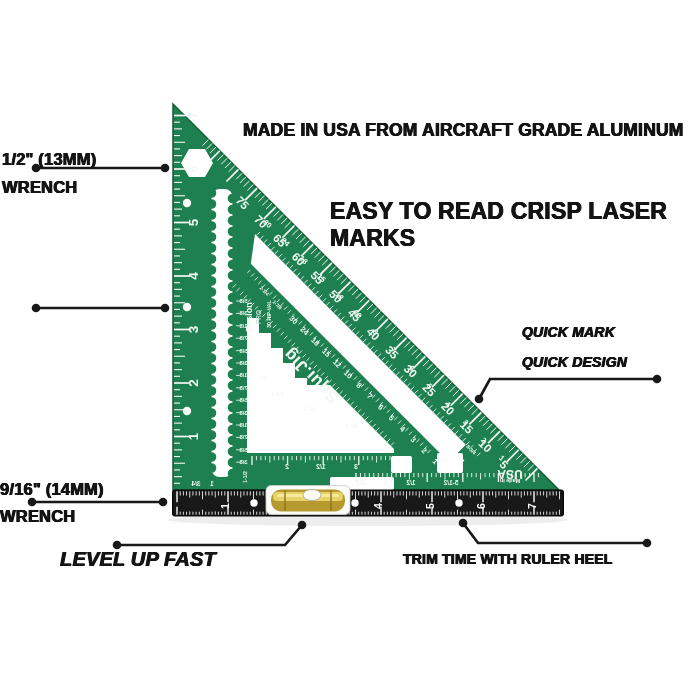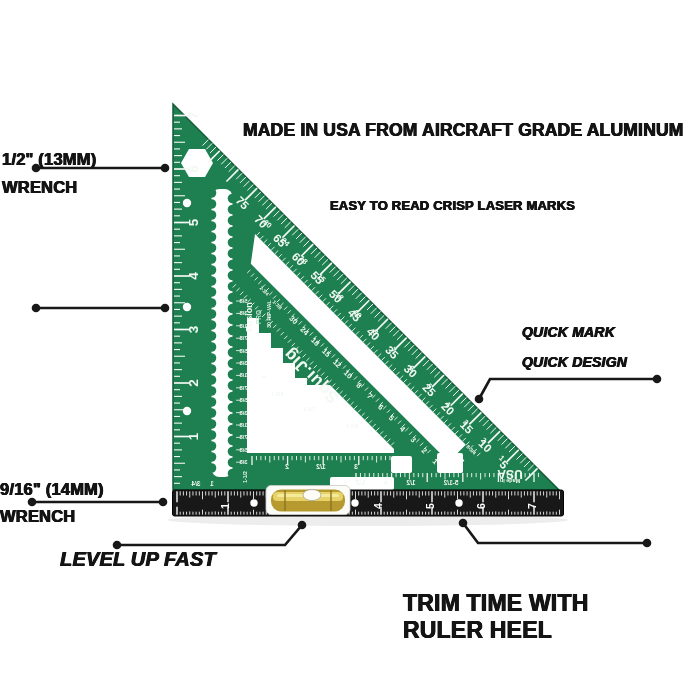--- a/index.html
+++ b/index.html
@@ -857,35 +857,35 @@
         <circle cx="463" cy="523" r="4.3" fill="#181818"></circle>
         <circle cx="647" cy="543" r="4.3" fill="#181818"></circle>
         <polyline points="479,399 490,379 657,379" fill="none" stroke="#181818" stroke-width="2.7"></polyline>
         <circle cx="479" cy="399" r="4.3" fill="#181818"></circle>
         <circle cx="657" cy="379" r="4.3" fill="#181818"></circle>
       </g>
 </svg>
 
 <div class="note" style="left:243px;top:120px;width:452px;font-size:17.5px;">MADE IN USA FROM AIRCRAFT GRADE ALUMINUM</div>
 
-<div class="note" style="left:330px;top:198px;width:340px;font-size:13px;">EASY TO READ CRISP LASER MARKS</div>
+<div class="note" style="left:330px;top:198px;width:340px;font-size:23px;">EASY TO READ CRISP LASER MARKS</div>
 
 <div class="note" style="left:2px;top:145px;width:192px;font-size:16.5px;line-height:28px;">
   <span class="ln">1/2" (13MM)</span>
   <span class="ln">WRENCH</span>
 </div>
 
 
 <div class="note" style="left:522px;top:317px;width:155px;font-size:14px;line-height:30px;font-style:italic;">
   <span class="ln">QUICK MARK</span>
   <span class="ln">QUICK DESIGN</span>
 </div>
 
 <div class="note" style="left:0px;top:476px;width:182px;font-size:16.5px;line-height:27px;">
   <span class="ln">9/16" (14MM)</span>
   <span class="ln">WRENCH</span>
 </div>
 
 <div class="note" style="left:60px;top:548px;width:180px;font-size:20px;font-style:italic;">LEVEL UP FAST</div>
 
-<div class="note" style="left:403px;top:551px;width:268px;font-size:23px;margin-top:39px;">TRIM TIME WITH RULER HEEL</div>
+<div class="note" style="left:403px;top:551px;width:268px;font-size:14px;">TRIM TIME WITH RULER HEEL</div>
 
 </div>
 
 </body></html>

